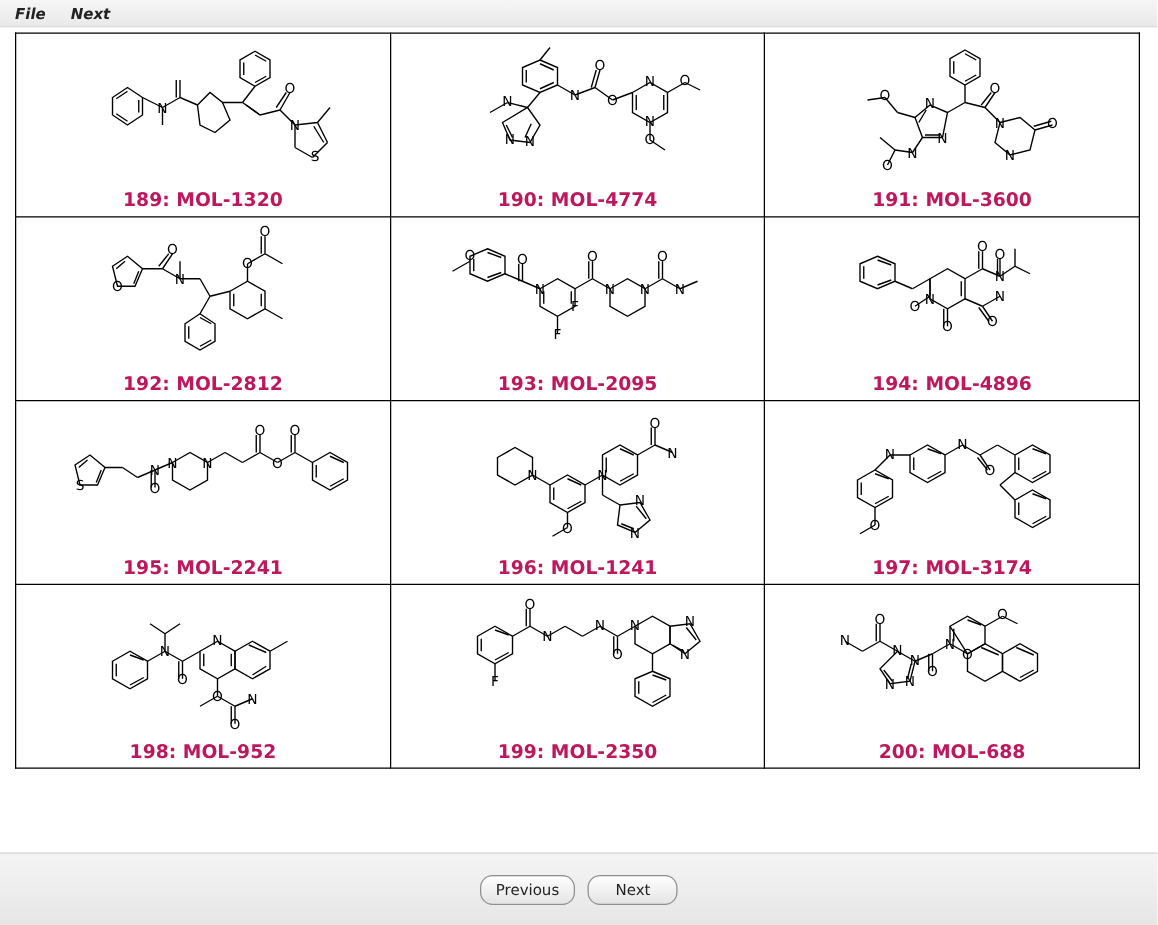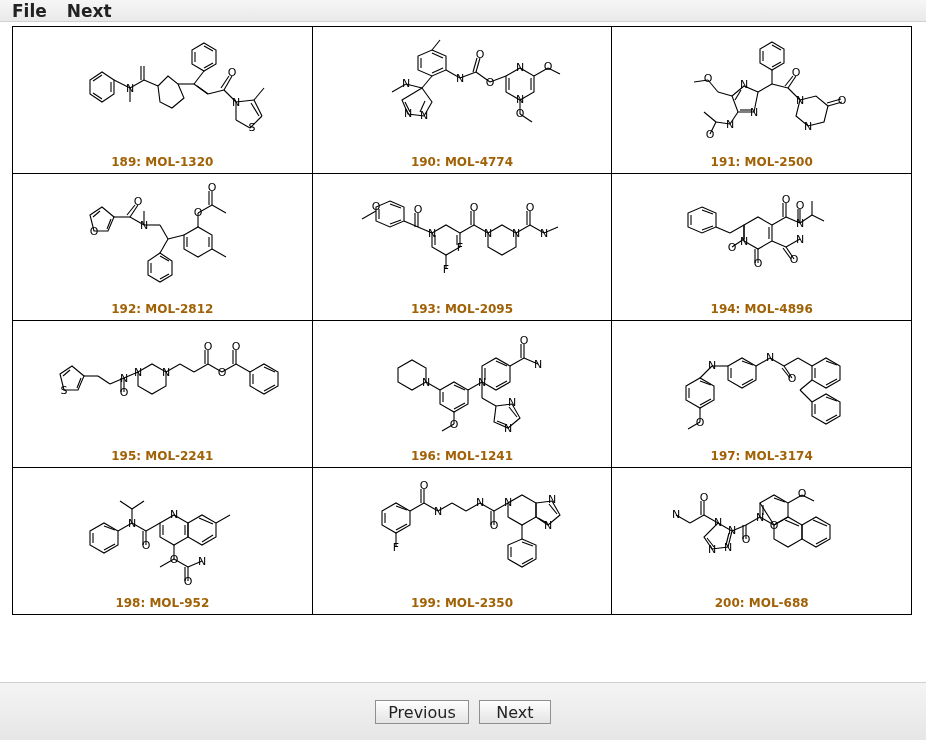--- a/index.html
+++ b/index.html
@@ -18,23 +18,24 @@
     border-bottom: 1px solid #d0d0d0;
     display: flex;
     align-items: center;
     padding: 0 4px;
     gap: 4px;
     box-sizing: border-box;
   }
   .menu-item {
     padding: 2px 8px;
     font-weight: bold;
-    font-size: 17px;
+    font-size: 12px;
     cursor: default;
     color: #222;
+    font-style: italic;
   }
   .workspace {
     position: relative;
     width: 926px;
     height: 660px;
     background: #ffffff;
   }
   table.grid {
     position: absolute;
     left: 12px;
@@ -66,22 +67,22 @@
     align-items: center;
     justify-content: center;
     overflow: hidden;
   }
   .structure-area svg {
     display: block;
   }
   .cell-label {
     text-align: center;
     font-weight: bold;
-    font-size: 12px;
-    color: #a16207;
+    font-size: 15px;
+    color: #be185d;
     padding: 2px 0 2px 0;
     white-space: nowrap;
   }
   .footer {
     position: absolute;
     left: 0;
     bottom: 0;
     width: 926px;
     height: 58px;
     background: linear-gradient(#f4f4f4, #e6e6e6);
@@ -90,23 +91,23 @@
     align-items: center;
     justify-content: center;
     gap: 10px;
     box-sizing: border-box;
   }
   .nav-button {
     min-width: 72px;
     height: 24px;
     background: linear-gradient(#fefefe, #e4e4e4);
     border: 1px solid #8f8f8f;
-    border-radius: 0;
+    border-radius: 10px;
     font-family: inherit;
-    font-size: 16px;
+    font-size: 12px;
     padding: 2px 12px;
     cursor: pointer;
     color: #222;
   }
 </style>
 </head>
 <body>
 
 <div class="menubar">
   <div class="menu-item">File</div>
@@ -246,21 +247,21 @@
                     <text x="98" y="98">N</text>
                 <text x="168" y="74">N</text>
                     <text x="176" y="100">N</text>
                 <text x="164" y="46">O</text>
                     <text x="210" y="74">O</text>
                 <text x="76" y="52">O</text>
                     <text x="78" y="108">O</text>
               </g>
             </svg>
           </div>
-          <div class="cell-label">191: MOL-2500</div>
+          <div class="cell-label">191: MOL-3600</div>
         </div>
       </td>
     </tr>
     <tr>
       <td>
         <div class="cell-inner">
           <div class="structure-area">
             <svg width="260" height="120" viewBox="0 0 260 120">
               <g stroke="#000" stroke-width="1.1" fill="none">
                 <polygon points="58,38 70,30 82,40 76,54 62,54"></polygon>

